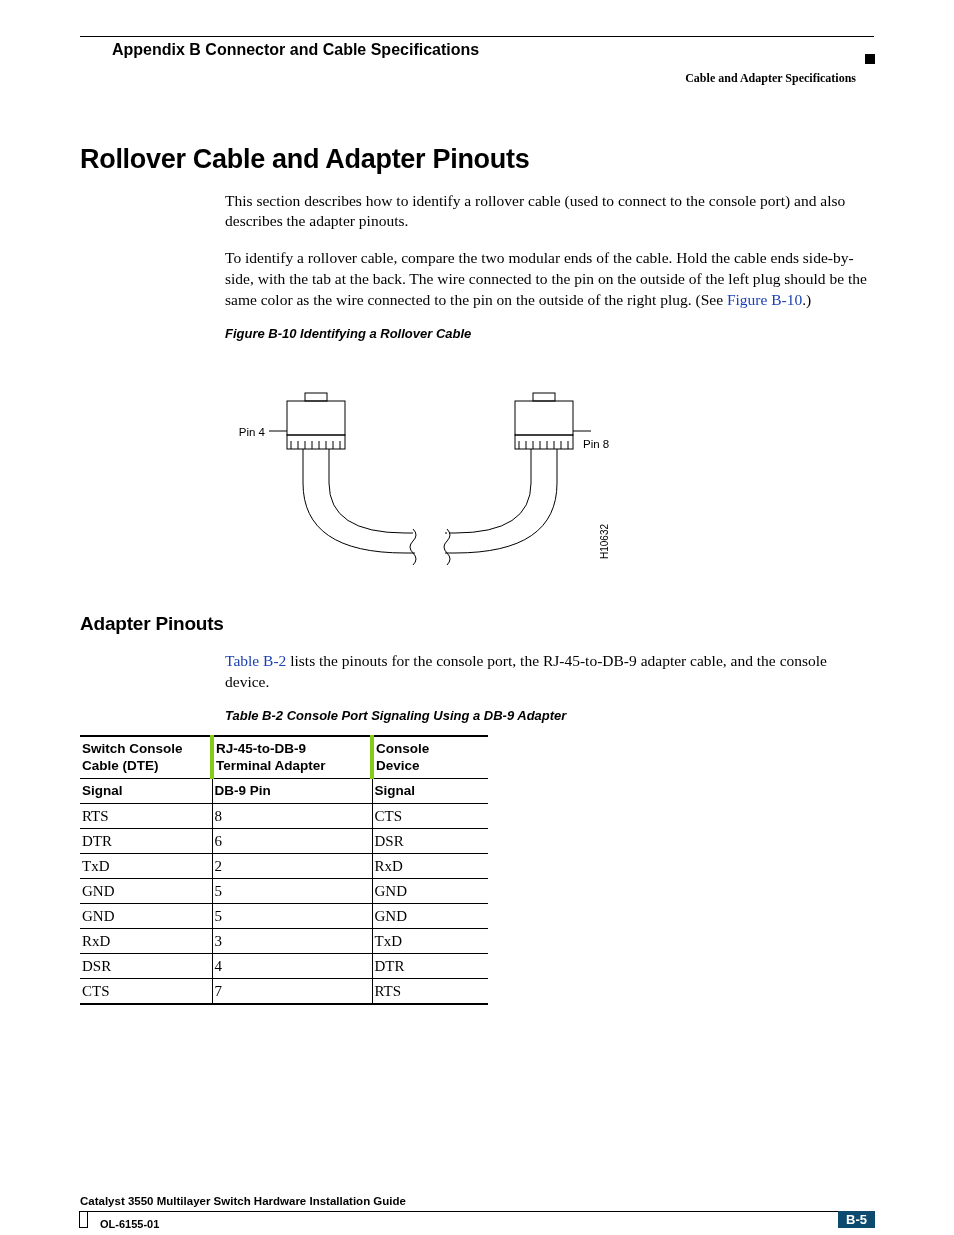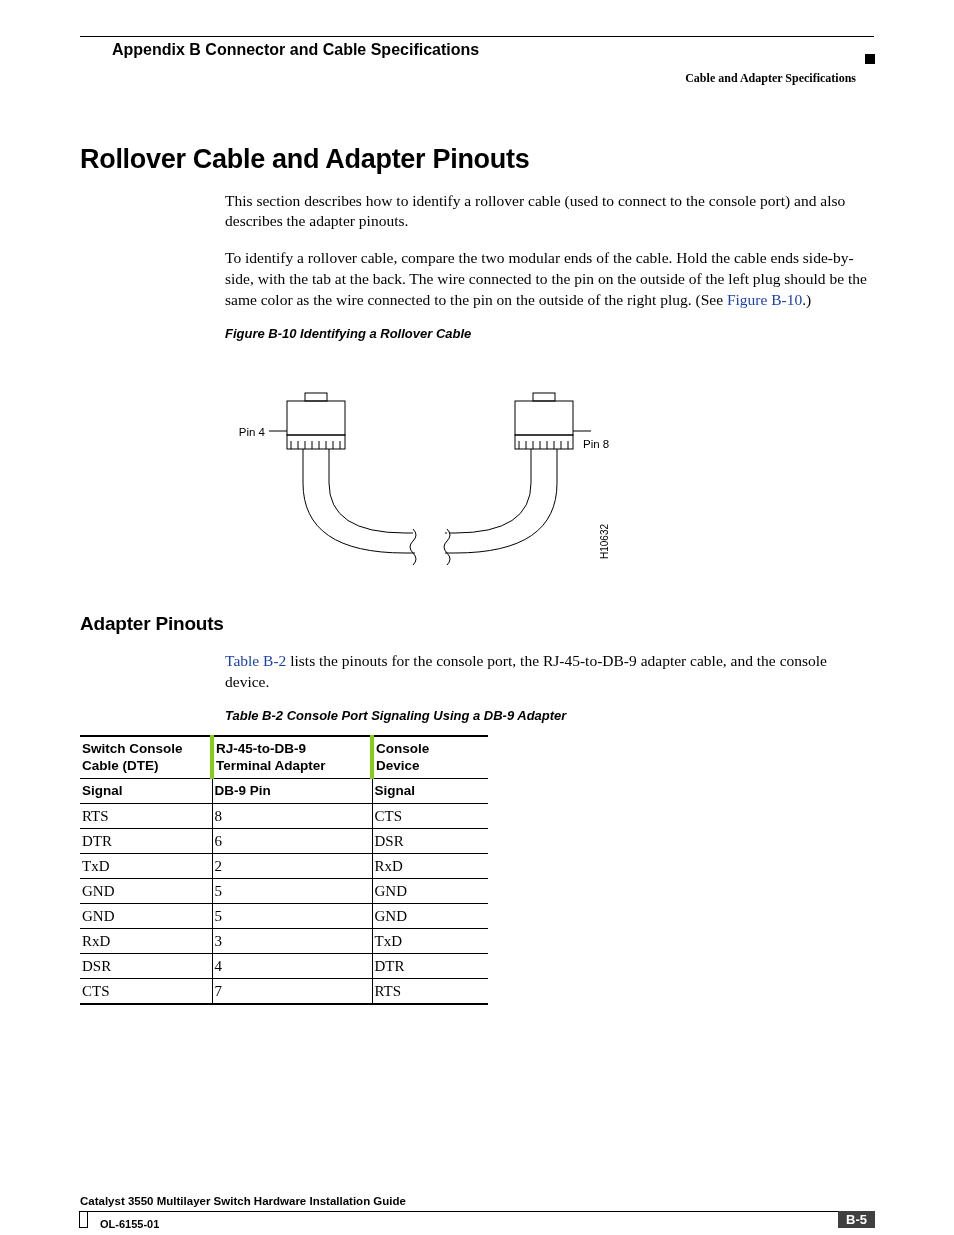--- a/index.html
+++ b/index.html
@@ -161,21 +161,21 @@
     top:-1px;
     width:9px;
     height:17px;
     border:1px solid #000;
     box-sizing:border-box;
   }
   .footer-page {
     position: absolute;
     right: -1px;
     top: -1px;
-    background: #404040;
+    background: #0c4a6e;
     color: #fff;
     font-family: Arial, Helvetica, sans-serif;
     font-weight: bold;
     font-size: 13px;
     padding: 1px 8px 1px 8px;
     line-height:15px;
   }
 </style>
 </head>
 <body>

